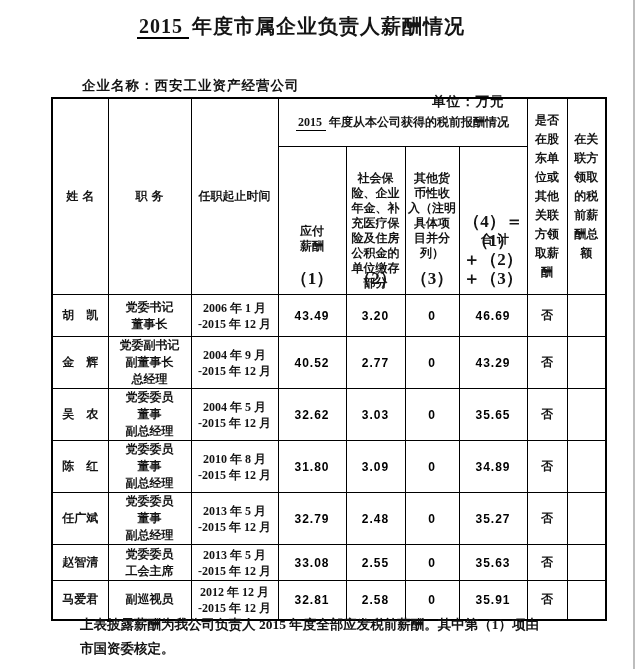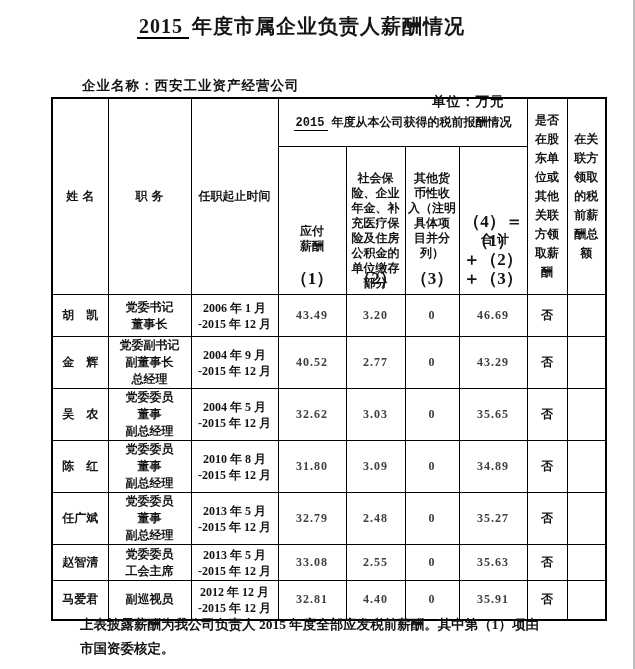--- a/index.html
+++ b/index.html
@@ -28,34 +28,34 @@
   table.salary {
     position:absolute; left:51px; top:97px;
     border-collapse:collapse; table-layout:fixed; width:554px;
     border:2px solid #000;
   }
   table.salary th, table.salary td {
     border:1px solid #000; padding:0; margin:0;
     text-align:center; vertical-align:middle;
     font-size:12px; font-weight:bold; overflow:hidden;
   }
-  .hdr-span-cell { font-size:12.5px;font-family:Liberation Mono, monospace; }
+  .hdr-span-cell { font-size:12.5px; }
   .hdr-span-cell .year-u {
     border-bottom:1px solid #000; padding:0 4px 0 2px; margin-right:3px; display:inline-block;
   }
   .ls2 { letter-spacing:4px; padding-left:4px !important; }
   .hcol { position:relative; height:143px; width:100%; }
   .hlab { position:absolute; top:2px; left:0; width:100%; white-space:pre-line; line-height:15px;margin-top:20px; }
   .hlab.mid { top:50%; transform:translateY(-58%); }
   .hnum { position:absolute; bottom:4px; left:0; width:100%; white-space:pre-line; line-height:19px; font-size:17px; }
   .vtext { width:24px; margin:12px auto; word-break:break-all; line-height:19px; text-align:center; }
   td.pos-cell  { white-space:pre-line; line-height:17px; }
   td.date-cell { white-space:pre-line; line-height:16px; font-size:11.5px; }
   td.val-cell  {
-    color:#404040; font-family:Liberation Serif, serif;
+    color:#000000; font-family:Liberation Sans, sans-serif;
     font-size:12px; letter-spacing:1px;
   }
   td.name-cell { font-size:13px; }
   td.rel-cell  { font-size:13px; }
 
   .note {
     position:absolute; left:80px; top:613px; width:510px;
     font-size:13.5px; line-height:24px; display:flex;
   }
   .note-label { flex:0 0 41px; }
@@ -221,21 +221,21 @@
       <td class="val-cell">35.63</td>
       <td class="rel-cell">否</td>
       <td></td>
     </tr>
     <tr style="height:39px">
       <td class="name-cell">马爱君</td>
       <td class="pos-cell">副巡视员</td>
       <td class="date-cell">2012 年 12 月
 -2015 年 12 月</td>
       <td class="val-cell">32.81</td>
-      <td class="val-cell">4.40</td>
+      <td class="val-cell">2.58</td>
       <td class="val-cell">0</td>
       <td class="val-cell">35.91</td>
       <td class="rel-cell">否</td>
       <td></td>
     </tr>
   </tbody>
 </table>
 
 <div class="note">
   <span class="note-body">

